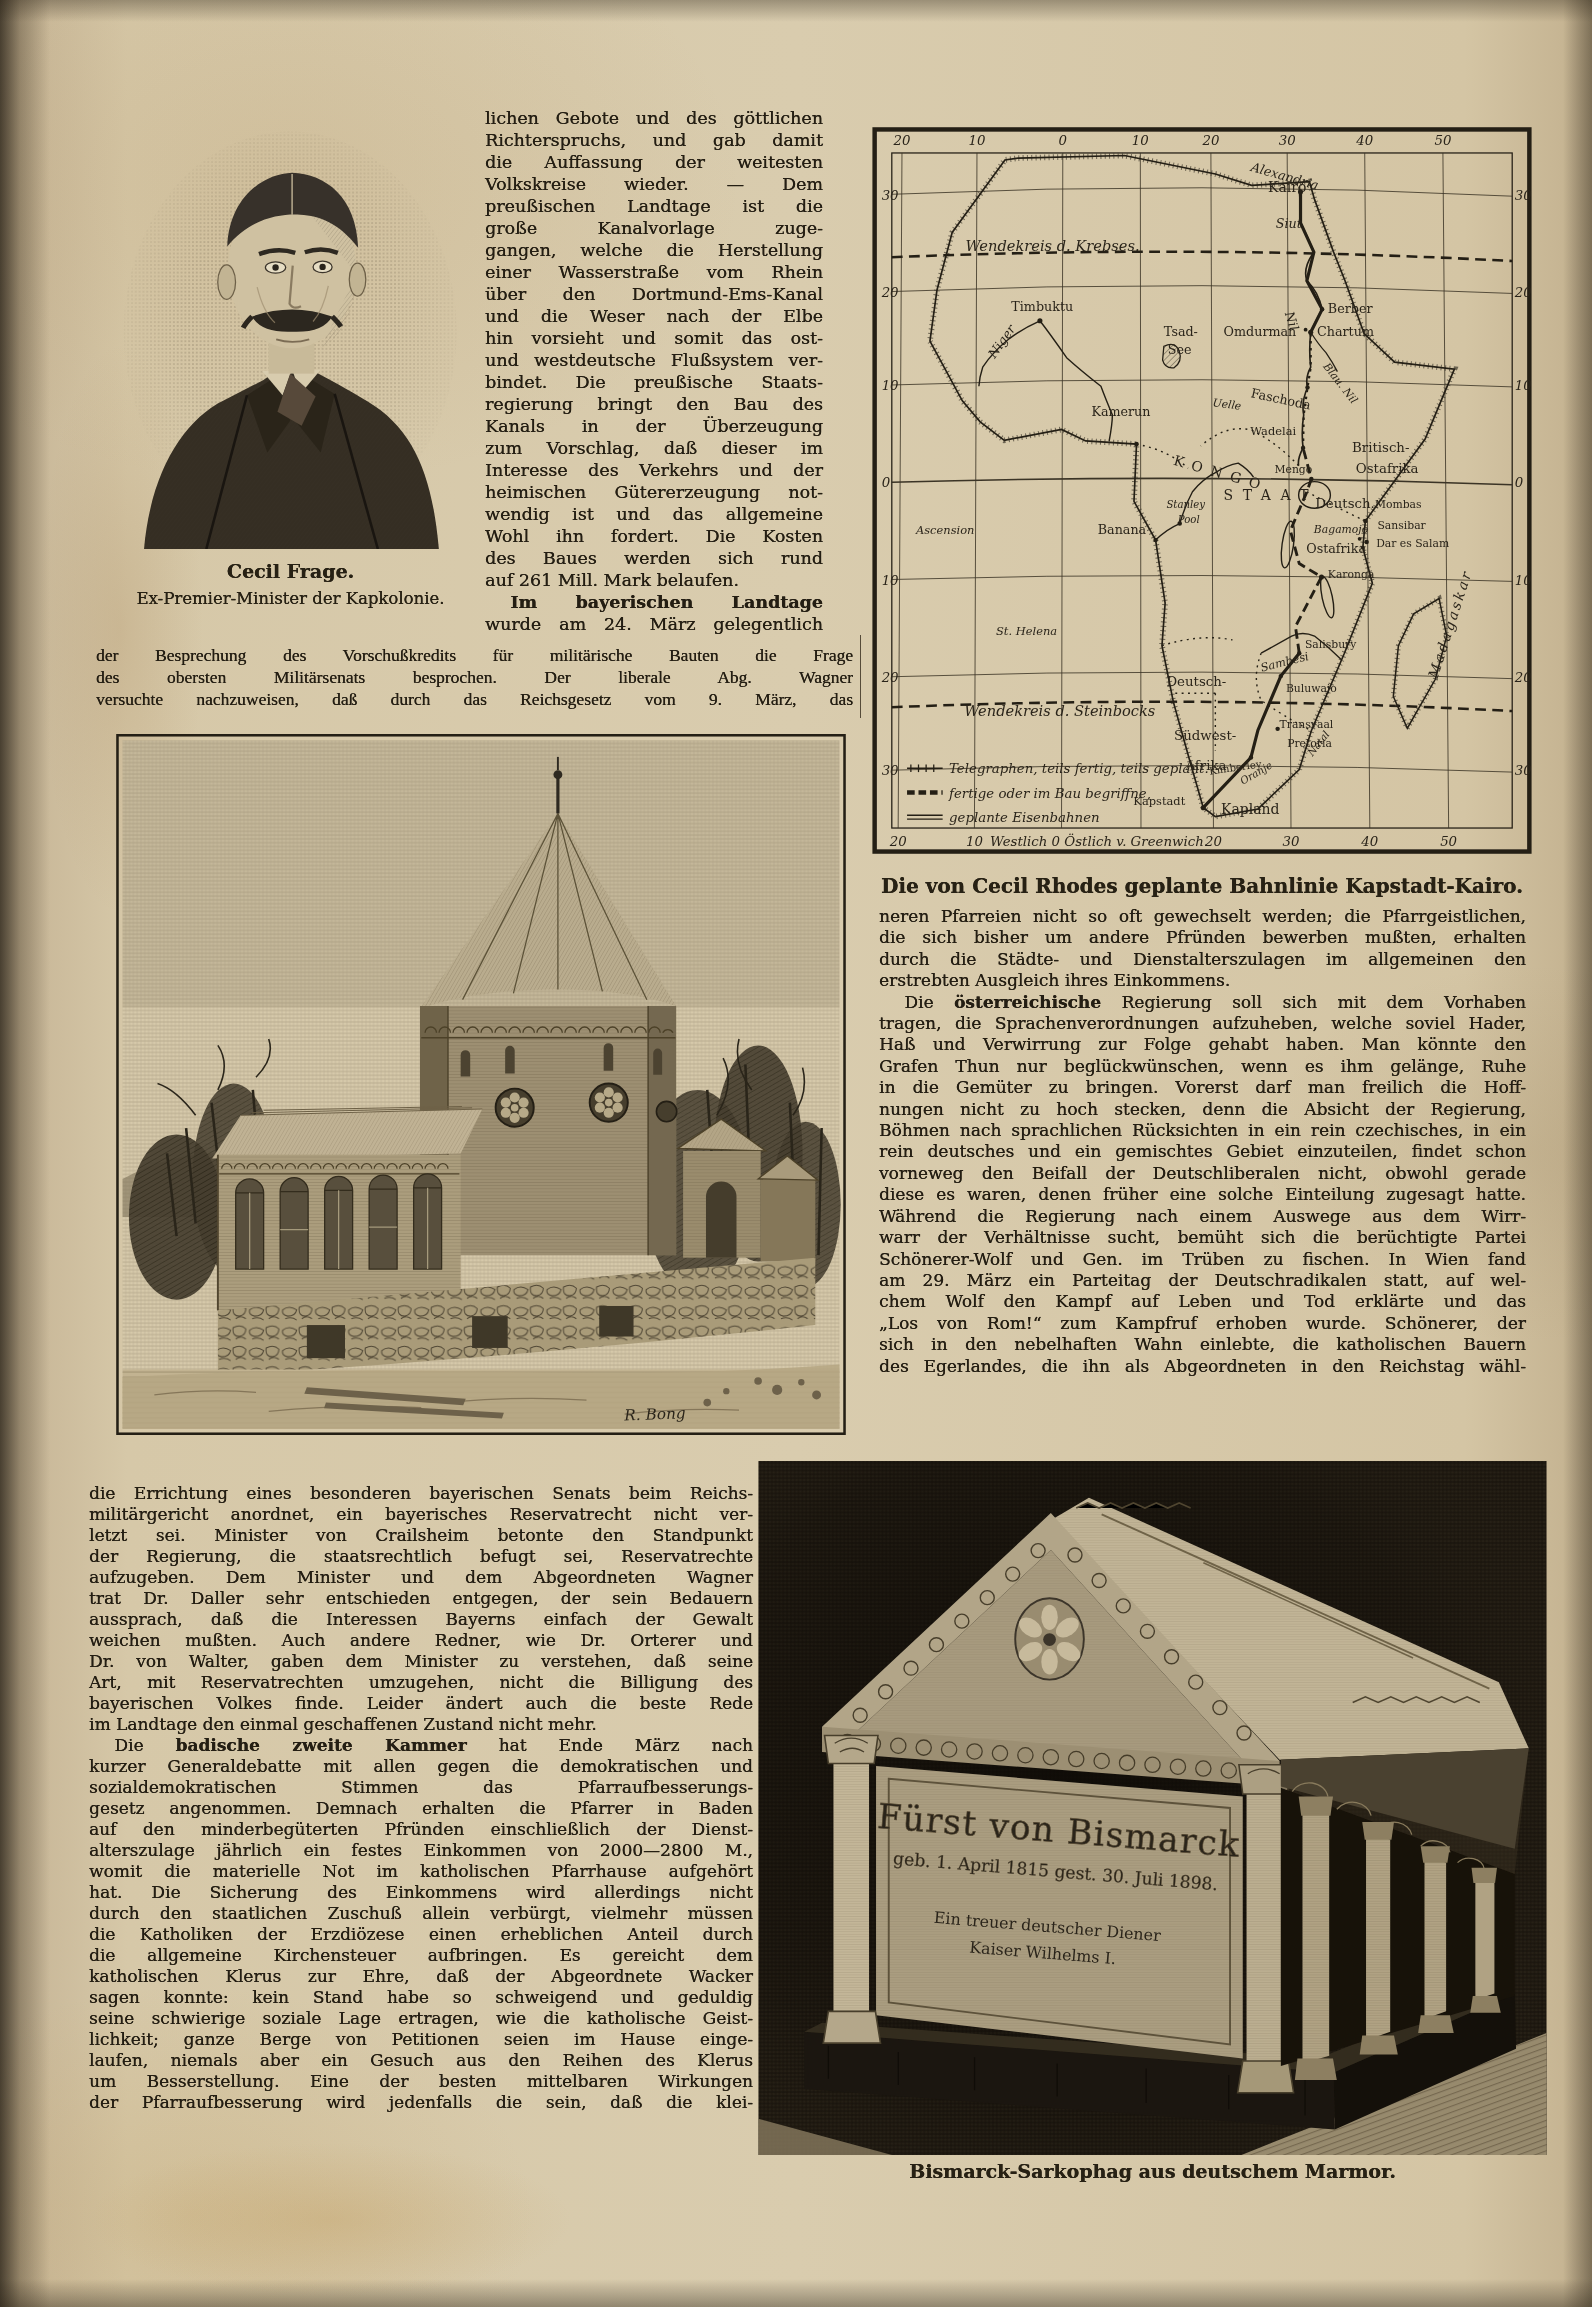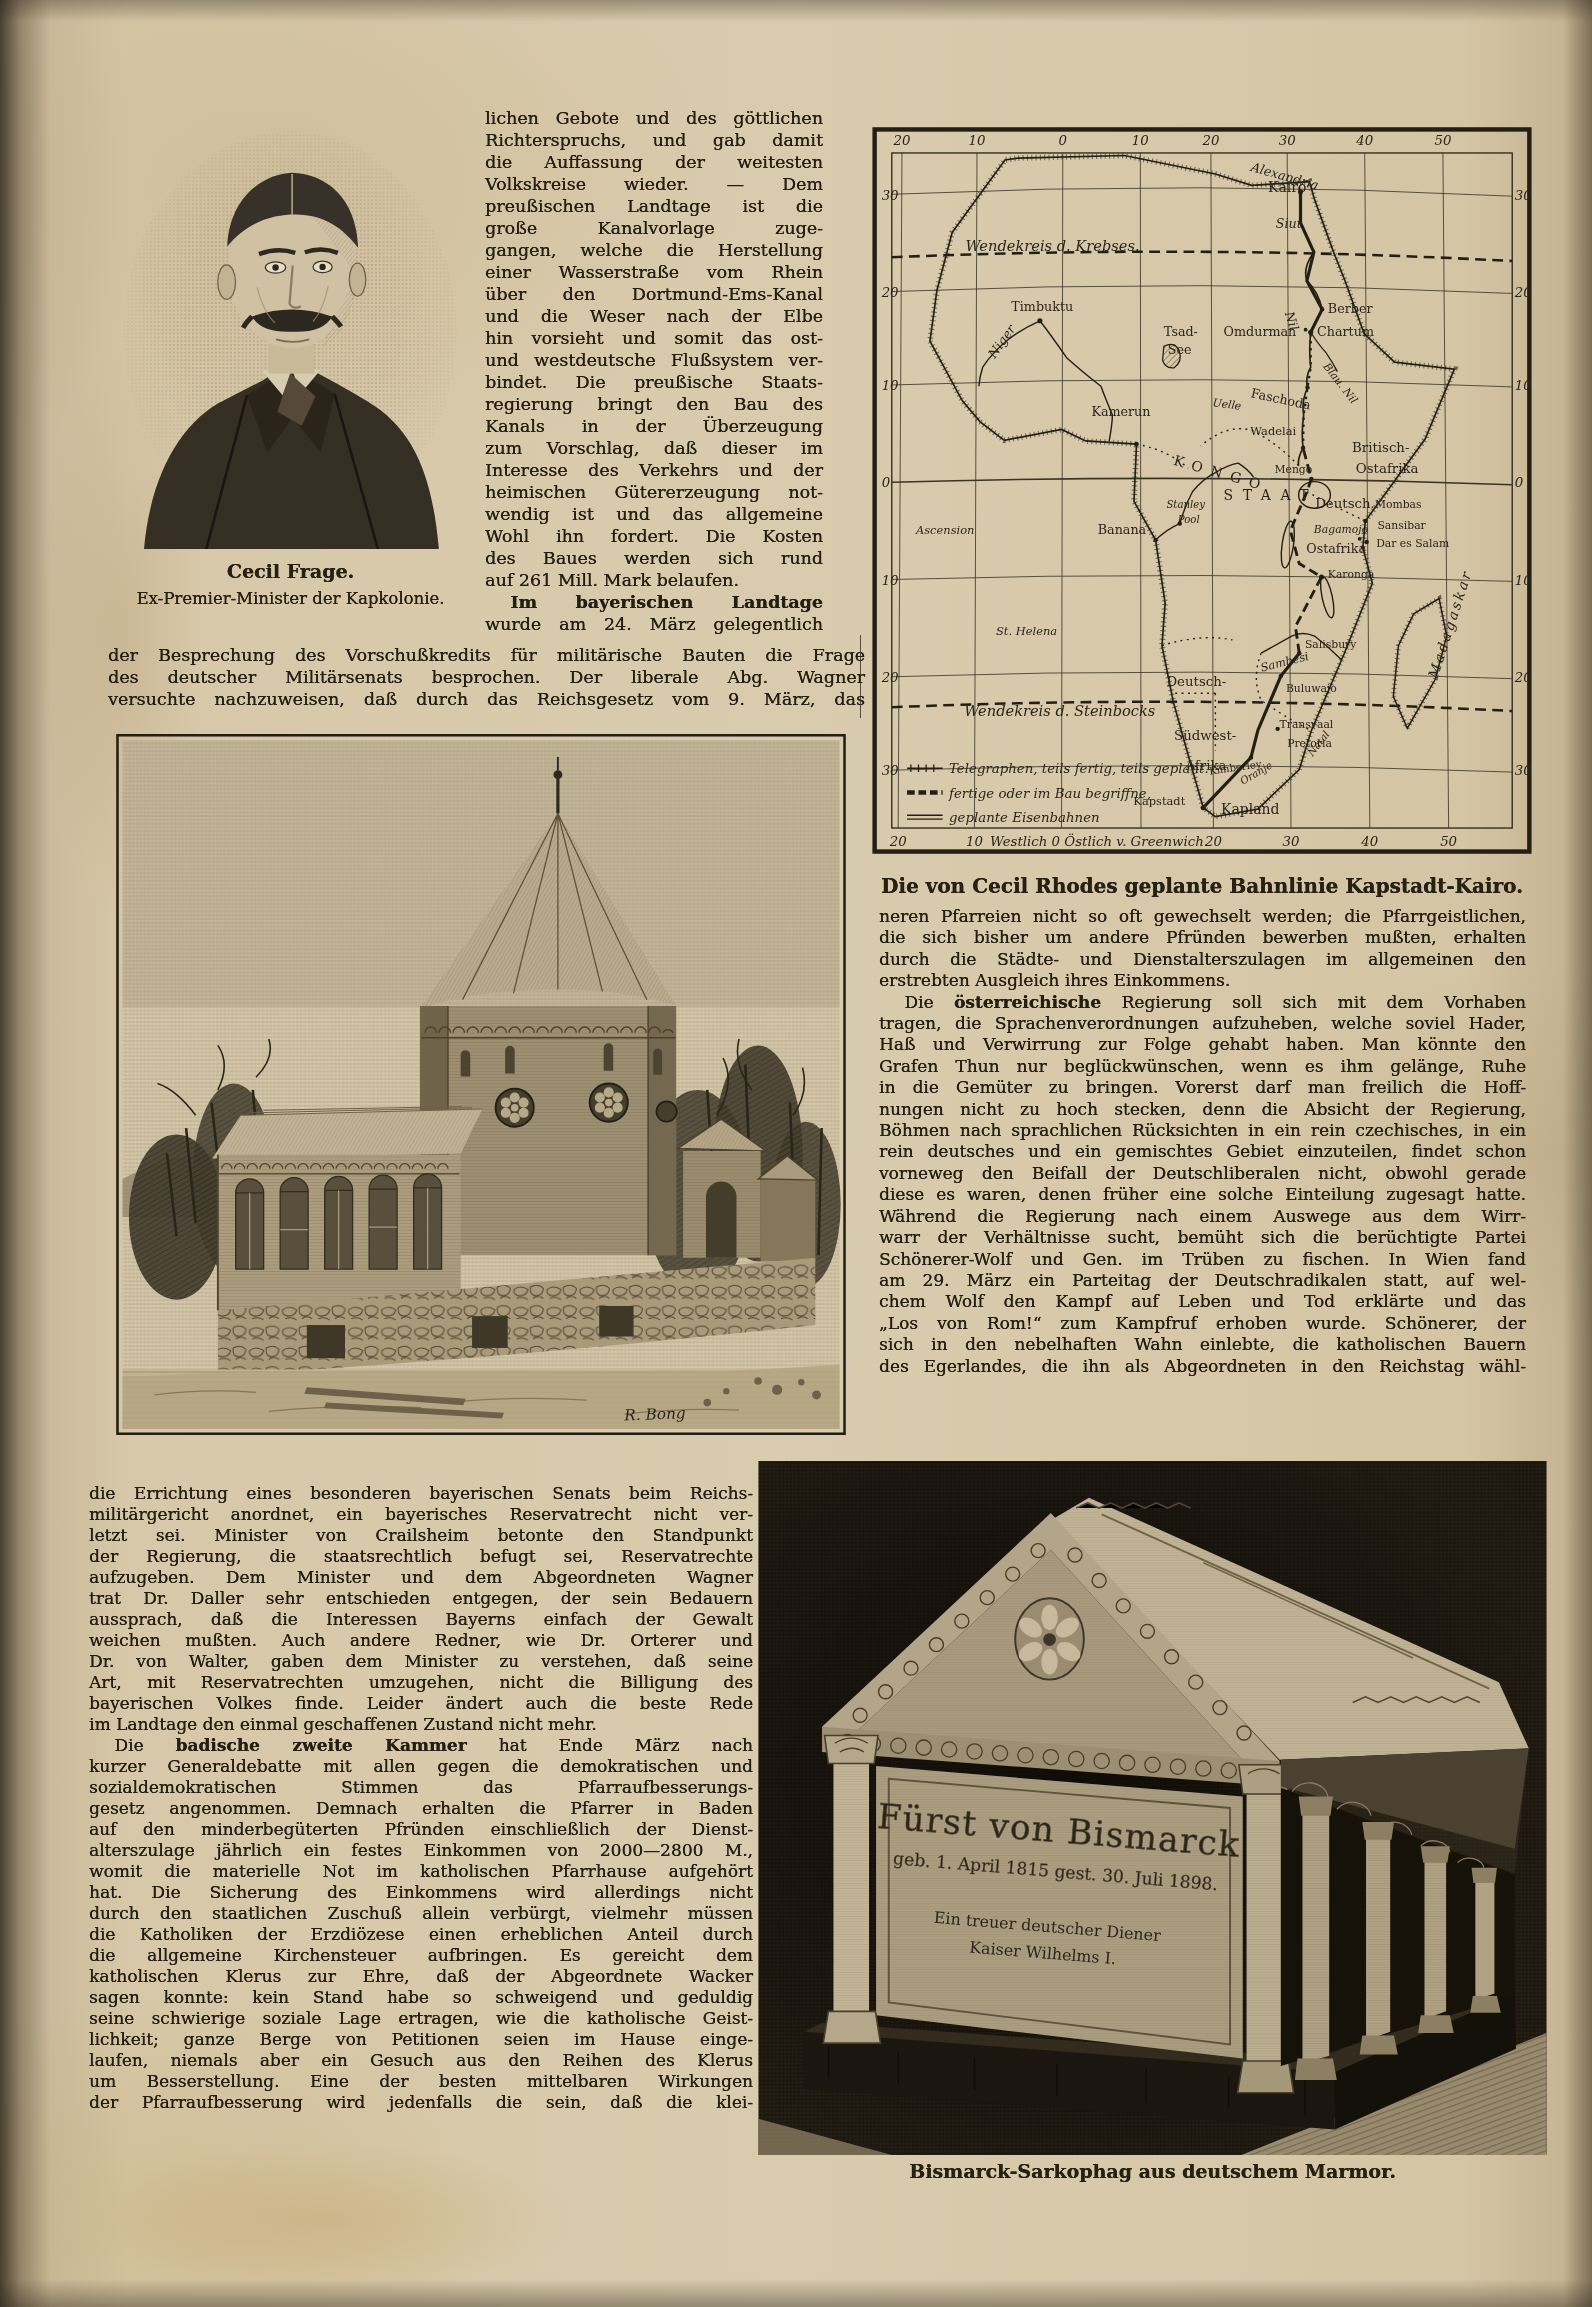--- a/index.html
+++ b/index.html
@@ -124,23 +124,23 @@
       <div class="tline"><span>Interesse des Verkehrs und der</span></div>
       <div class="tline"><span>heimischen Gütererzeugung not-</span></div>
       <div class="tline"><span>wendig ist und das allgemeine</span></div>
       <div class="tline"><span>Wohl ihn fordert. Die Kosten</span></div>
       <div class="tline"><span>des Baues werden sich rund</span></div>
       <div class="tline end"><span>auf 261 Mill. Mark belaufen.</span></div>
       <div class="tline ind"><b>Im bayerischen Landtage</b></div>
       <div class="tline"><span>wurde am 24. März gelegentlich</span></div>
     </div>
 
-  <div class="col txt" style="left:108px;top:644px;width:757px;font-size:17.5px;line-height:22px;">
+  <div class="col txt" style="left:96px;top:644px;width:757px;font-size:17.5px;line-height:22px;font-family:Liberation Serif, serif;">
       <div class="tline"><span>der Besprechung des Vorschußkredits für militärische Bauten die Frage</span></div>
-      <div class="tline"><span>des deutscher Militärsenats besprochen. Der liberale Abg. Wagner</span></div>
+      <div class="tline"><span>des obersten Militärsenats besprochen. Der liberale Abg. Wagner</span></div>
       <div class="tline"><span>versuchte nachzuweisen, daß durch das Reichsgesetz vom 9. März, das</span></div>
     </div>
 
   <div class="vrule" style="left:860px;top:635px;height:83px;"></div>
 
   <div class="imgbox" style="left:870px;top:125px;width:664px;height:731px;">
     <svg width="664" height="731" viewBox="0 0 1044 1150">
       <defs>
         <pattern id="coast" width="7" height="7" patternUnits="userSpaceOnUse" patternTransform="rotate(45)">
           <line x1="0" y1="0" x2="0" y2="7" stroke="#4a4335" stroke-width="1.4"></line>

